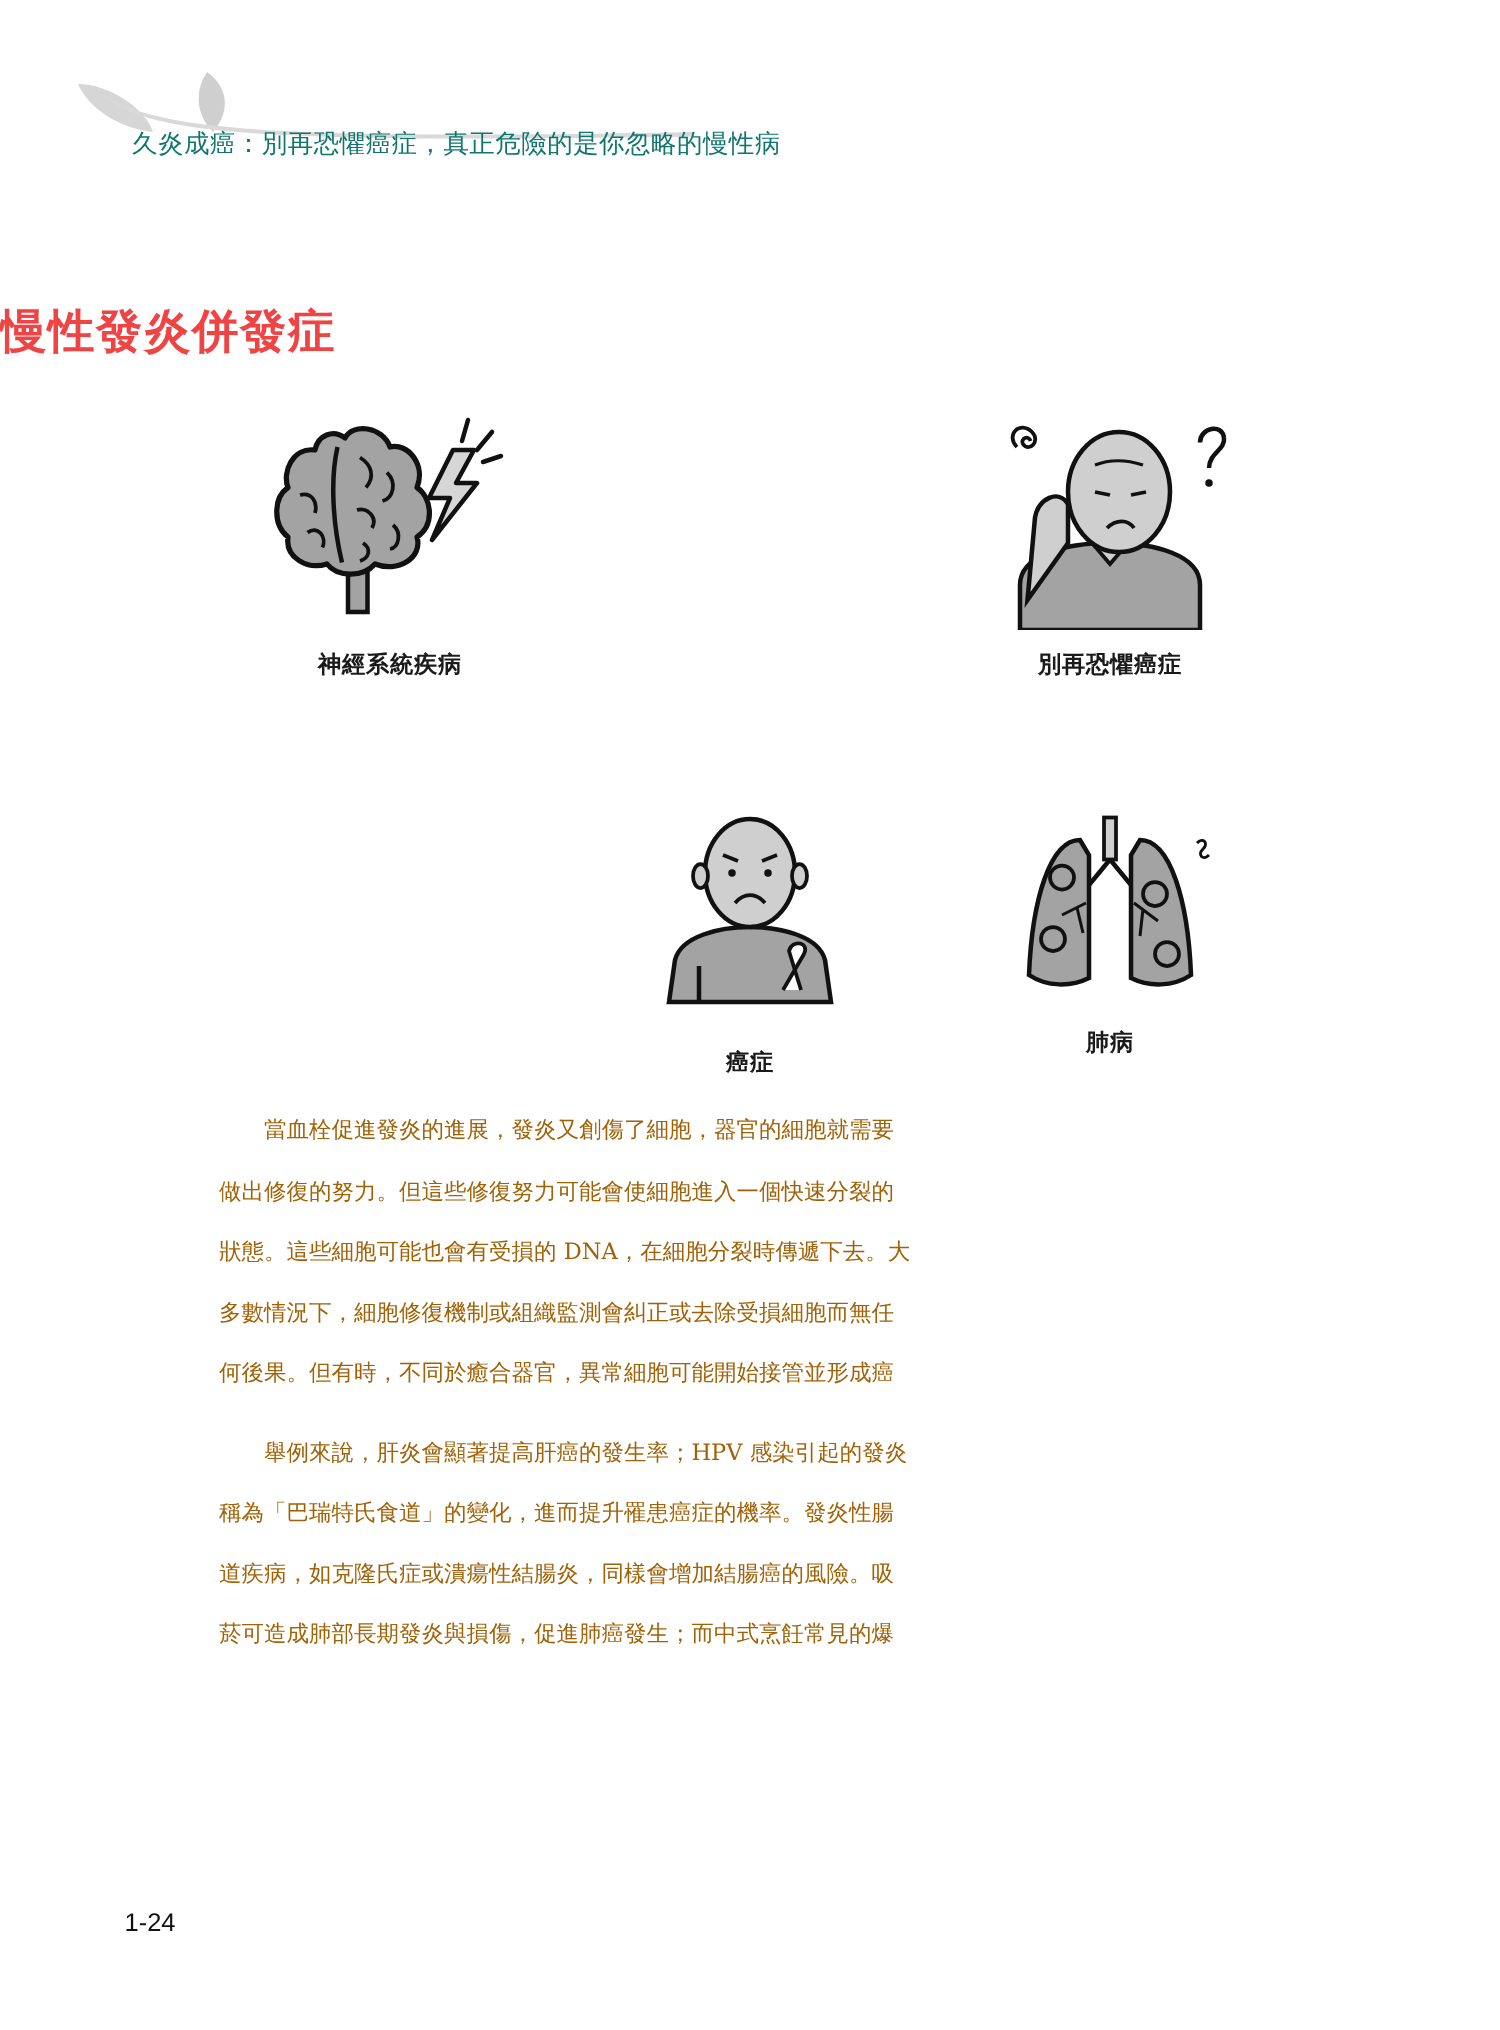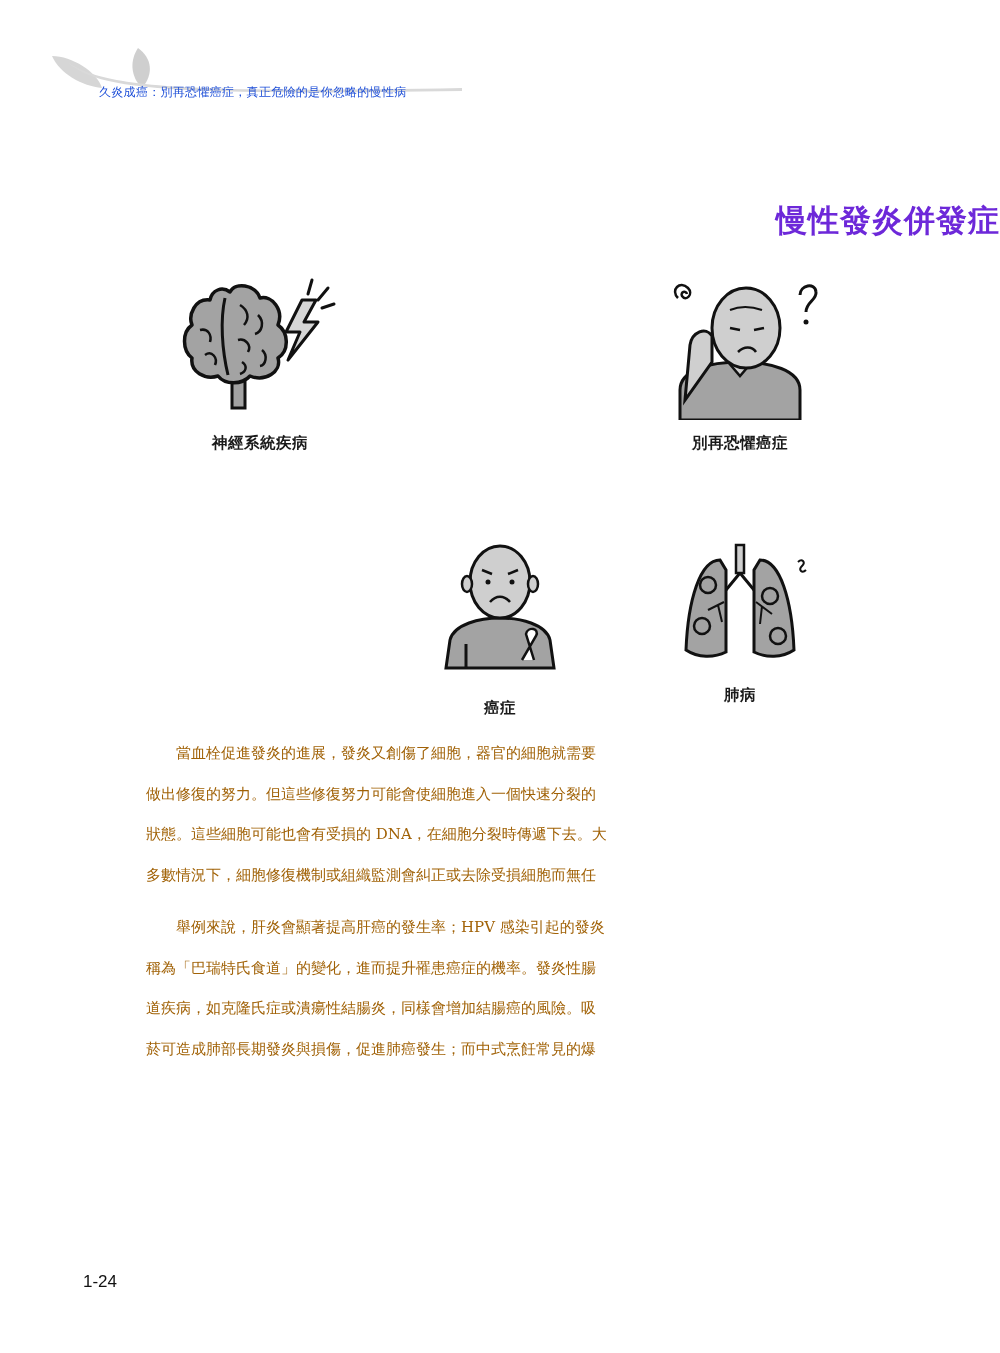--- a/index.html
+++ b/index.html
@@ -2,28 +2,28 @@
 <html><head>
   <meta charset="utf-8">
   <style>
     html, body { margin: 0; padding: 0; background: #ffffff; }
     body {
       width: 1000px; height: 1353px; position: relative; overflow: hidden;
       font-family: "DejaVu Sans", sans-serif; color: #111;
     }
     .leaf-deco { position: absolute; left: 42px; top: 44px; width: 420px; height: 50px; }
     .running-header {
-      position: absolute; left: 99px; top: 84px;
-      font-family: "DejaVu Sans", sans-serif; font-size: 12px; color: #1d4ed8;
+      position: absolute; left: 88px; top: 84px;
+      font-family: "DejaVu Sans", sans-serif; font-size: 17px; color: #0f766e;
       letter-spacing: 0.3px; white-space: nowrap;
     }
     .figure-title {
-      position: absolute; left: 0; right: 0; top: 200px; text-align: right;
+      position: absolute; left: 0; right: 0; top: 200px; text-align: left;
       font-family: "DejaVu Sans", sans-serif; font-weight: bold; font-size: 31px;
-      letter-spacing: 1px; color: #6d28d9;
+      letter-spacing: 1px; color: #ef4444;
     }
     .icon-grid { position: absolute; left: 140px; top: 270px; width: 720px; height: 440px; }
     .cell { position: absolute; width: 240px; text-align: center; }
     .cell svg { display: block; margin: 0 auto; }
     .cell .label {
       font-family: "DejaVu Sans", sans-serif; font-weight: bold; font-size: 15.5px;
       letter-spacing: 0.5px; color: #1a1a1a; position: absolute; left: 0; right: 0;
     }
     .body-text {
       position: absolute; left: 146px; top: 733px; width: 690px;
@@ -125,20 +125,21 @@
     <div class="label" style="top:145px;">肺病</div>
   </div>
 </div>
 
 <div class="body-text">
   <p class="para">
     <span class="line">　　當血栓促進發炎的進展，發炎又創傷了細胞，器官的細胞就需要</span>
     <span class="line">做出修復的努力。但這些修復努力可能會使細胞進入一個快速分裂的</span>
     <span class="line">狀態。這些細胞可能也會有受損的 DNA，在細胞分裂時傳遞下去。大</span>
     <span class="line">多數情況下，細胞修復機制或組織監測會糾正或去除受損細胞而無任</span>
+    <span class="line">何後果。但有時，不同於癒合器官，異常細胞可能開始接管並形成癌</span>
   </p>
   <p class="para">
     <span class="line">　　舉例來說，肝炎會顯著提高肝癌的發生率；HPV 感染引起的發炎</span>
     <span class="line">稱為「巴瑞特氏食道」的變化，進而提升罹患癌症的機率。發炎性腸</span>
     <span class="line">道疾病，如克隆氏症或潰瘍性結腸炎，同樣會增加結腸癌的風險。吸</span>
     <span class="line">菸可造成肺部長期發炎與損傷，促進肺癌發生；而中式烹飪常見的爆</span>
   </p>
 </div>
 
 <div class="page-number">1-24</div>

